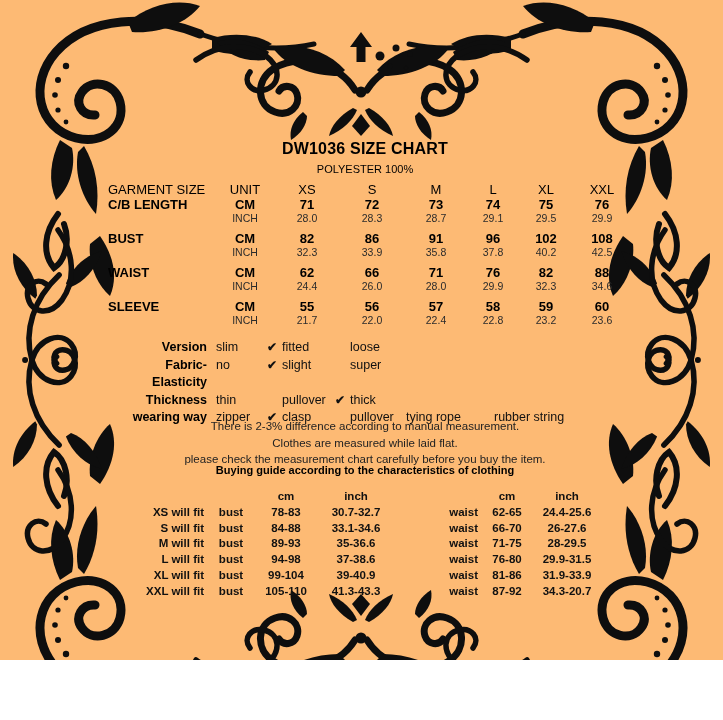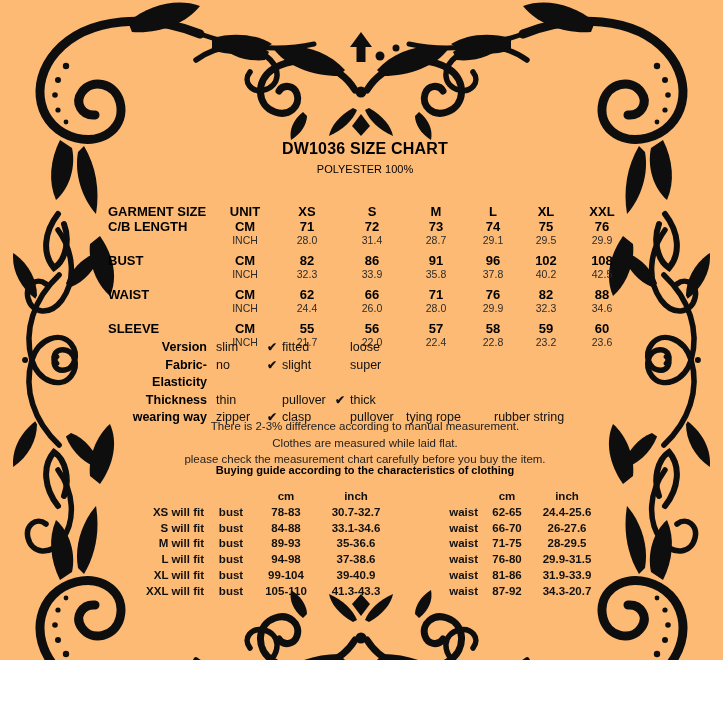--- a/index.html
+++ b/index.html
@@ -12,21 +12,21 @@
   #border-svg{position:absolute;left:0;top:0;width:723px;height:720px;pointer-events:none;}
   .orn-stroke{fill:none;stroke:#0e0e0e;stroke-linecap:round;}
   .orn-fill{fill:#0e0e0e;stroke:none;}
   
   #title{left:100px;top:140px;width:530px;text-align:center;font-size:16px;font-weight:bold;letter-spacing:.2px;}
   #subtitle{left:100px;top:163px;width:530px;text-align:center;font-size:11px;font-weight:normal;}
   
   #size-table{left:108px;top:182px;display:grid;
     grid-template-columns:107px 60px 64px 66px 62px 52px 54px 58px;
     font-size:13px;line-height:15px;}
-  .st-h{font-weight:bold;text-align:center;margin-top:22px;}
+  .st-h{font-weight:normal;text-align:center;}
   .st-h.first{text-align:left;}
   .st-label{font-weight:bold;text-align:left;}
   .st-cm{font-weight:bold;text-align:center;}
   .st-inch{font-weight:normal;text-align:center;font-size:10.5px;line-height:13px;
     color:#2b2b2b;padding-bottom:6px;}
   
   #attrs{left:115px;top:339px;display:grid;
     grid-template-columns:101px 46px 20px 48px 20px 56px 88px 116px;
     font-size:12.5px;line-height:17.5px;}
   .at-label{font-weight:bold;text-align:right;padding-right:9px;}
@@ -137,21 +137,21 @@
       <div class="st-cm">CM</div>
       <div class="st-cm">71</div>
       <div class="st-cm">72</div>
       <div class="st-cm">73</div>
       <div class="st-cm">74</div>
       <div class="st-cm">75</div>
       <div class="st-cm">76</div>
       <div class="st-inch"></div>
       <div class="st-inch">INCH</div>
       <div class="st-inch">28.0</div>
-      <div class="st-inch">31.4</div>
+      <div class="st-inch">28.3</div>
       <div class="st-inch">28.7</div>
       <div class="st-inch">29.1</div>
       <div class="st-inch">29.5</div>
       <div class="st-inch">29.9</div>
       <div class="st-label">BUST</div>
       <div class="st-cm">CM</div>
       <div class="st-cm">82</div>
       <div class="st-cm">86</div>
       <div class="st-cm">91</div>
       <div class="st-cm">96</div>

